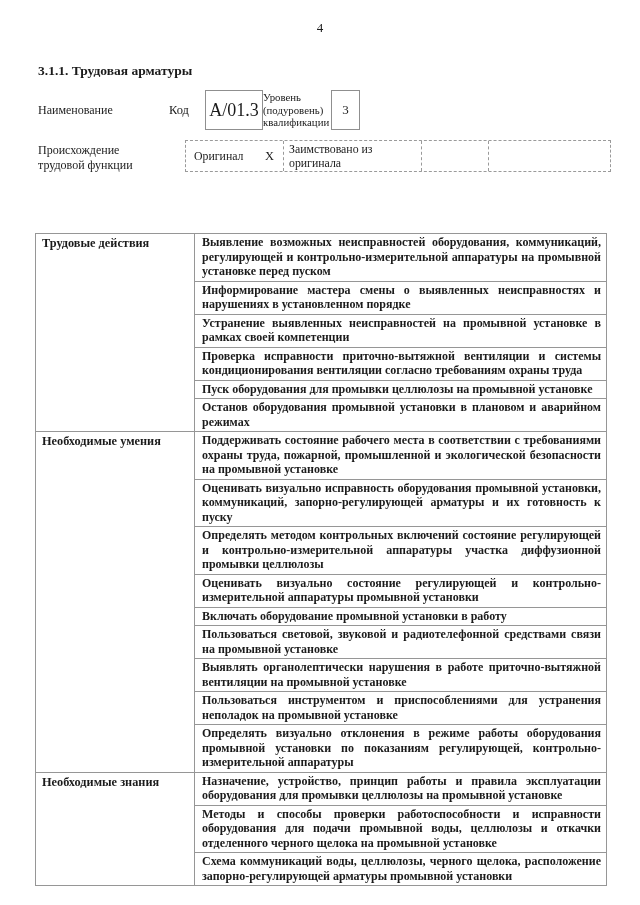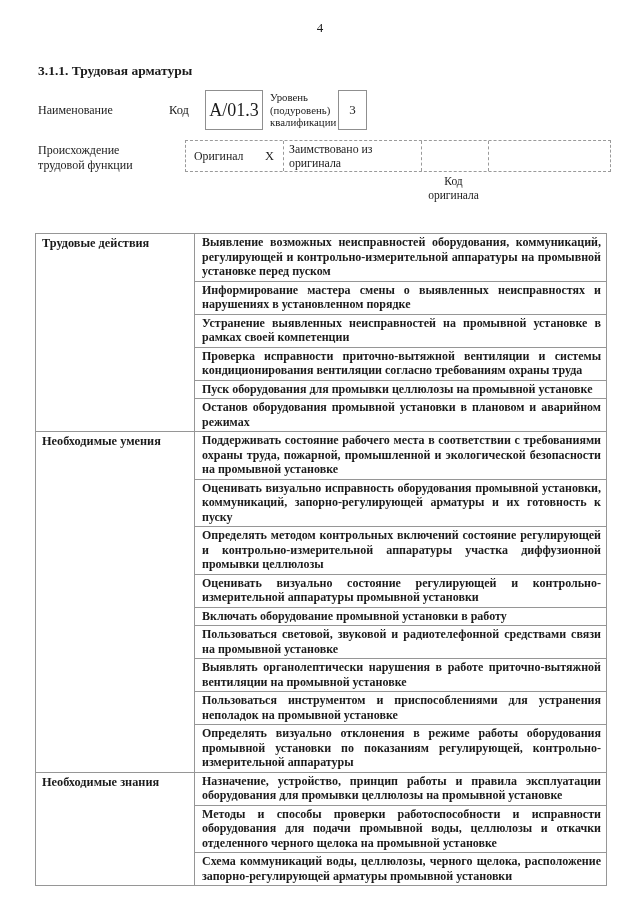--- a/index.html
+++ b/index.html
@@ -72,21 +72,20 @@
     height: 40px;
     flex: none;
     font-size: 18px;
     display: flex;
     align-items: center;
     justify-content: center;
   }
   .lbl-level {
     flex: none;
     width: 62px;
-    margin-left: 7px;
     font-size: 10.8px;
     line-height: 1.18;
     font-family: Liberation Serif, serif;
   }
   .level-box {
     width: 29px;
     height: 40px;
     flex: none;
     margin-left: 6px;
     font-size: 13px;
@@ -197,21 +196,20 @@
     <div class="origin-label">Происхождение трудовой функции</div>
     <div class="origin-cells">
       <div class="origin-cell cell-original">Оригинал</div>
       <div class="origin-cell cell-mark">X</div>
       <div class="origin-cell cell-borrowed">Заимствовано из оригинала</div>
       <div class="origin-cell cell-code-orig"></div>
       <div class="origin-cell cell-reg-num"></div>
     </div>
     <div class="origin-captions">
       <div class="cap-spacer"></div>
-      <div class="caption cap-code">Код оригинала</div>
     </div>
   </div>
 
   <table class="func-table">
     <tbody>
         <tr>
           <td class="col-label" rowspan="6">Трудовые действия</td>
           <td class="col-item">Выявление возможных неисправностей оборудования, коммуникаций, регулирующей и контрольно-измерительной аппаратуры на промывной установке перед пуском</td>
         </tr>
         <tr>

